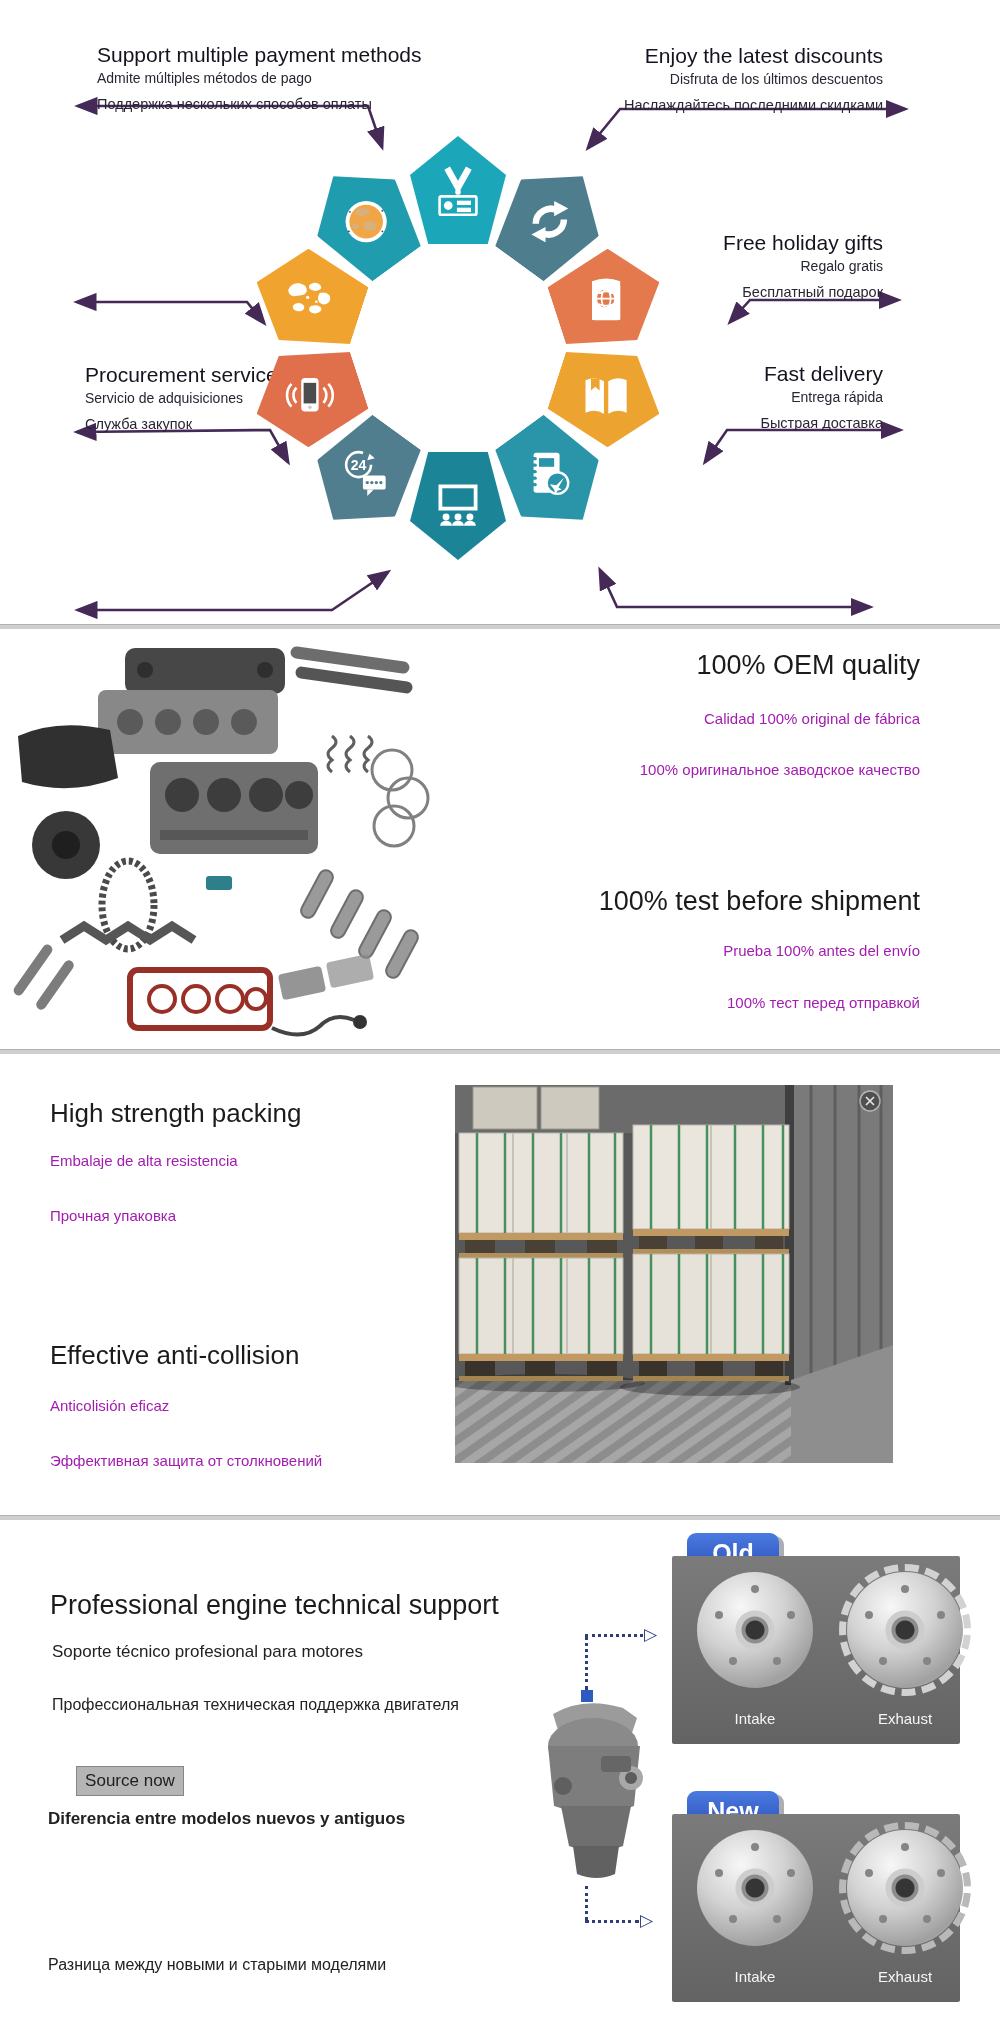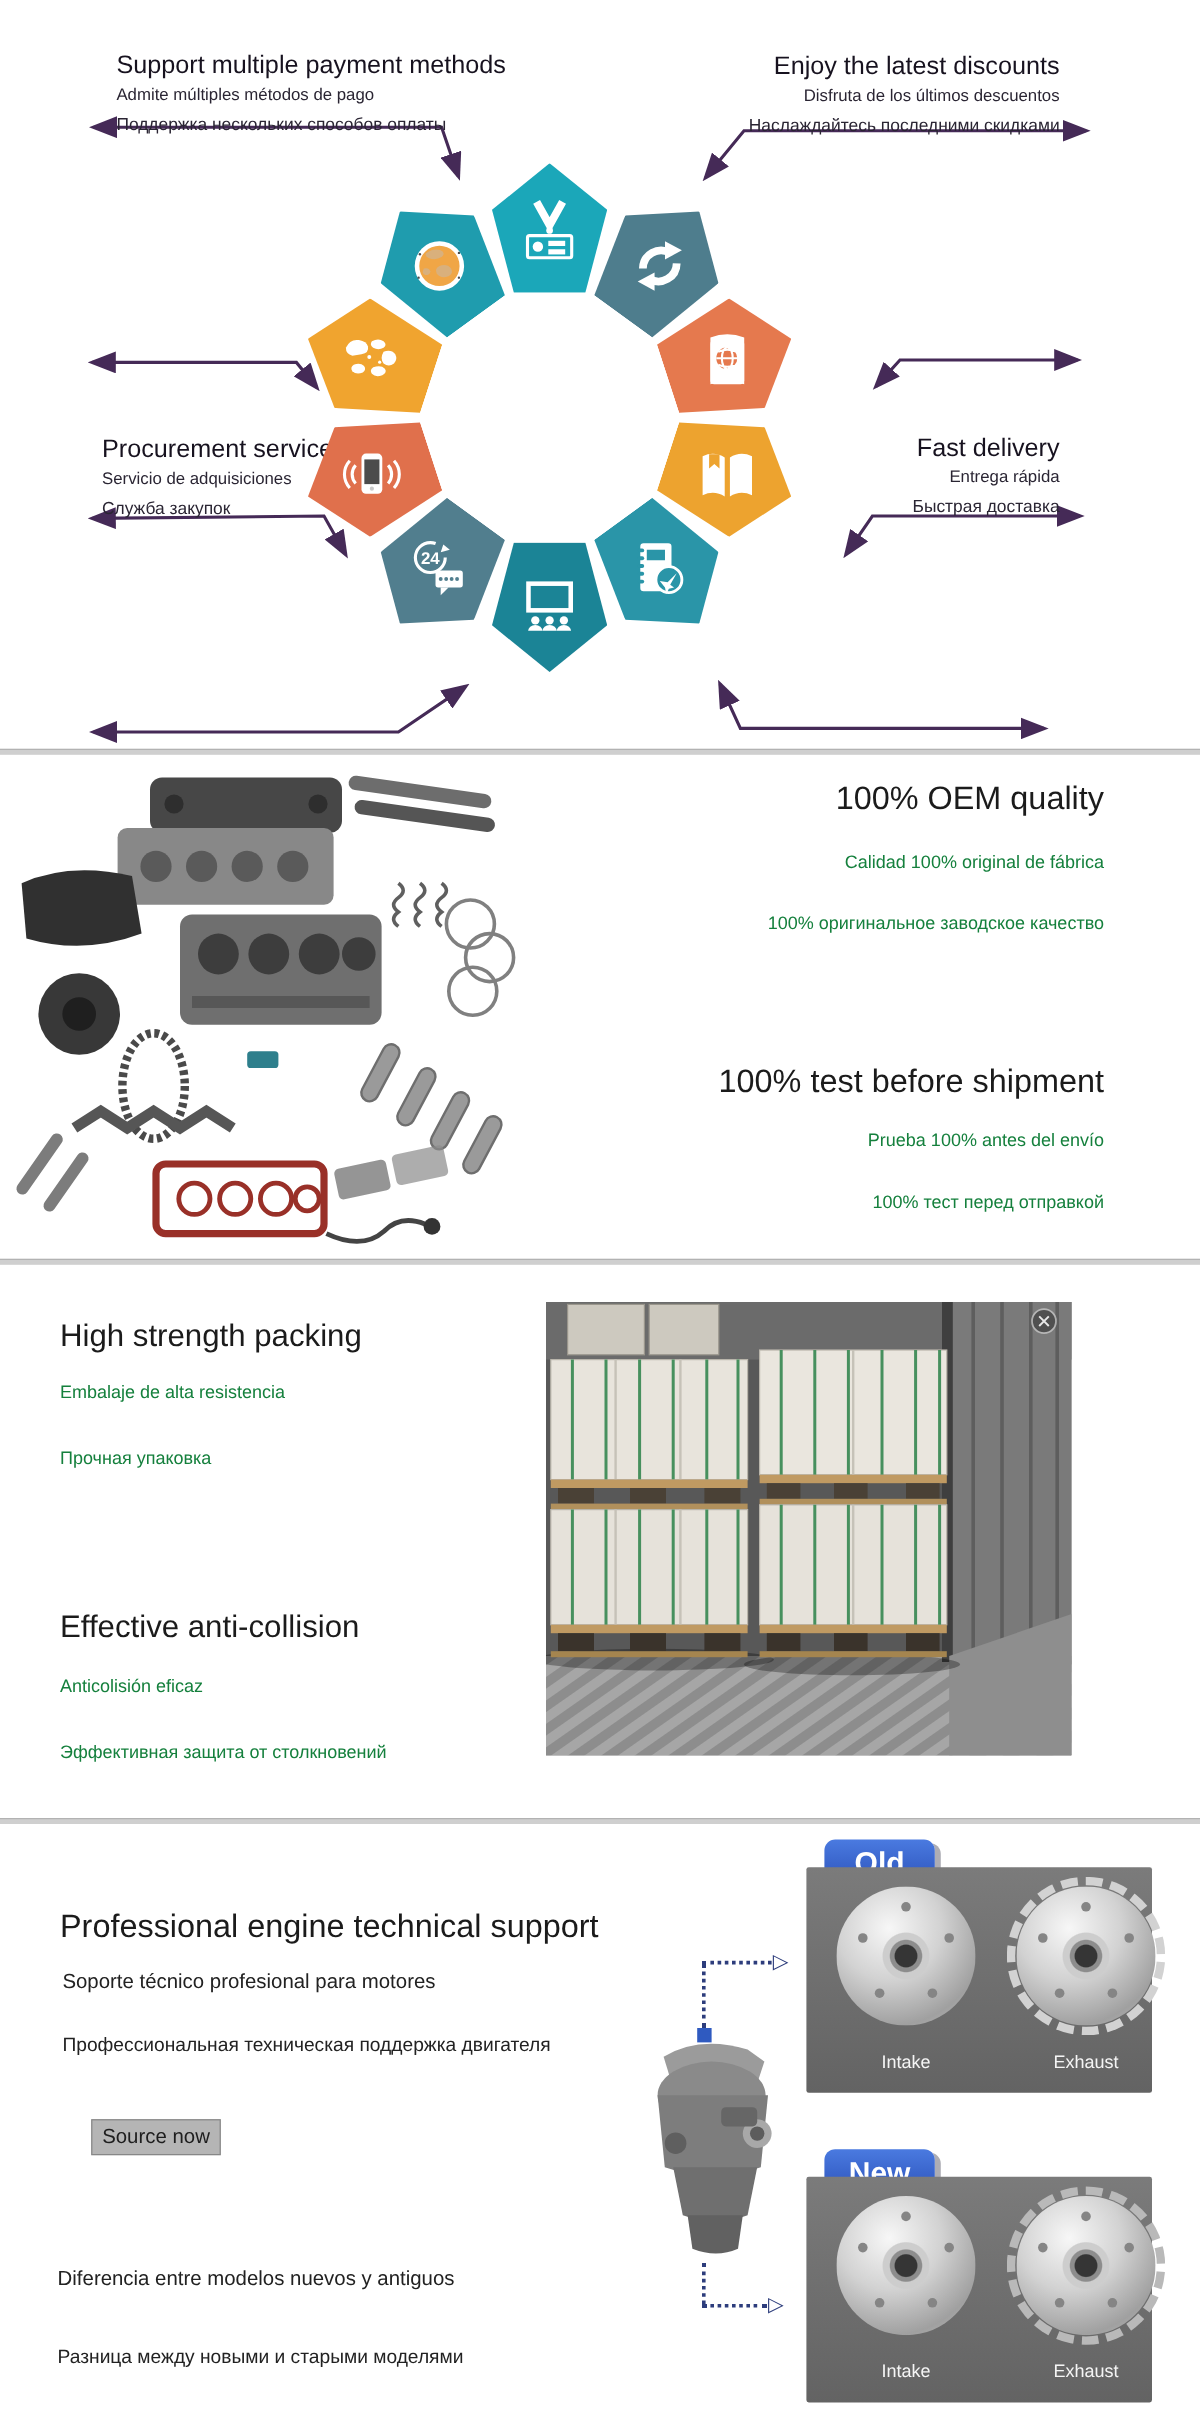--- a/index.html
+++ b/index.html
@@ -18,21 +18,21 @@
   .lbl .ru{font-size:14.5px;margin-top:10px;color:#2a2533;}
   .lbl.r{text-align:right;}
   
   .seg{position:absolute;width:96px;height:108px;display:flex;align-items:center;justify-content:center;
        clip-path:polygon(50% 0%,100% 36%,81% 100%,19% 100%,0% 36%);}
   .seg .ic{width:52px;height:52px;margin-top:4px;}
   .seg svg{width:100%;height:100%;display:block;}
   
   .h1{font-size:27px;color:#1b1b1b;}
   .h2{font-size:26px;color:#1b1b1b;}
-  .sub{font-size:15px;color:#15803d;}
+  .sub{font-size:15px;color:#a21caf;}
   .ralign{text-align:right;}
   
   .srcbtn{left:76px;top:1766px;width:106px;height:28px;background:#b5b5b5;border:1px solid #878787;
           display:flex;align-items:center;justify-content:center;font-size:17px;color:#1e1e1e;cursor:pointer;}
   
   .panel{position:absolute;width:288px;height:188px;background:linear-gradient(180deg,#7b7b7b,#636363);border-radius:2px;}
   .tab{position:absolute;width:92px;height:40px;border-radius:9px 9px 0 0;color:#fff;font-size:25px;font-weight:bold;
        display:flex;align-items:center;justify-content:center;background:linear-gradient(180deg,#4a7ae0,#2a50b8);
        box-shadow:5px 3px 0 rgba(20,20,40,.35);}
   .gear{position:absolute;width:116px;height:116px;border-radius:50%;
@@ -78,20 +78,25 @@
   <div class="lbl r" style="right:117px;top:45px;">
     <div class="en">Enjoy the latest discounts</div>
     <div class="es">Disfruta de los últimos descuentos</div>
     <div class="ru">Наслаждайтесь последними скидками</div>
   </div>
   <div class="lbl" style="left:97px;top:44px;">
     <div class="en">Support multiple payment methods</div>
     <div class="es">Admite múltiples métodos de pago</div>
     <div class="ru">Поддержка нескольких способов оплаты</div>
   </div>
+  <div class="lbl r" style="right:117px;top:232px;">
+    <div class="en">Free holiday gifts</div>
+    <div class="es">Regalo gratis</div>
+    <div class="ru">Бесплатный подарок</div>
+  </div>
   <div class="lbl" style="left:85px;top:364px;">
     <div class="en">Procurement service</div>
     <div class="es">Servicio de adquisiciones</div>
     <div class="ru">Служба закупок</div>
   </div>
   <div class="lbl r" style="right:117px;top:363px;">
     <div class="en">Fast delivery</div>
     <div class="es">Entrega rápida</div>
     <div class="ru">Быстрая доставка</div>
   </div>
@@ -429,21 +434,21 @@
   </svg>
 
   <div class="a div" style="top:1515px;"></div>
 
   <div class="a h1" style="left:50px;top:1590px;">Professional engine technical support</div>
   <div class="a" style="left:52px;top:1642px;font-size:17px;">Soporte técnico profesional para motores</div>
   <div class="a" style="left:52px;top:1696px;font-size:16px;">Профессиональная техническая поддержка двигателя</div>
 
   <div class="a srcbtn">Source now</div>
 
-  <div class="a" style="left:48px;top:1889px;font-size:17px;font-weight:normal;">Diferencia entre modelos nuevos y antiguos</div>
+  <div class="a" style="left:48px;top:1809px;font-size:17px;font-weight:bold;">Diferencia entre modelos nuevos y antiguos</div>
   <div class="a" style="left:48px;top:1956px;font-size:16px;">Разница между новыми и старыми моделями</div>
 
   <svg class="a" style="left:533px;top:1686px;" width="132" height="214" viewBox="0 0 132 214">
     <rect x="48" y="4" width="12" height="12" fill="#2f5ac0"></rect>
     <path d="M20 28 q30 -18 70 -6 l14 10 -6 18 -70 4 z" fill="#9b9b9b"></path>
     <ellipse cx="60" cy="60" rx="45" ry="28" fill="#8a8a8a"></ellipse>
     <path d="M15 60 h92 l-6 60 q-40 14 -80 0 z" fill="#7d7d7d"></path>
     <path d="M28 120 h70 l-8 40 q-26 10 -54 0 z" fill="#6f6f6f"></path>
     <path d="M40 160 h46 l-4 28 q-18 8 -38 0 z" fill="#616161"></path>
     <circle cx="98" cy="92" r="12" fill="#a8a8a8"></circle>

